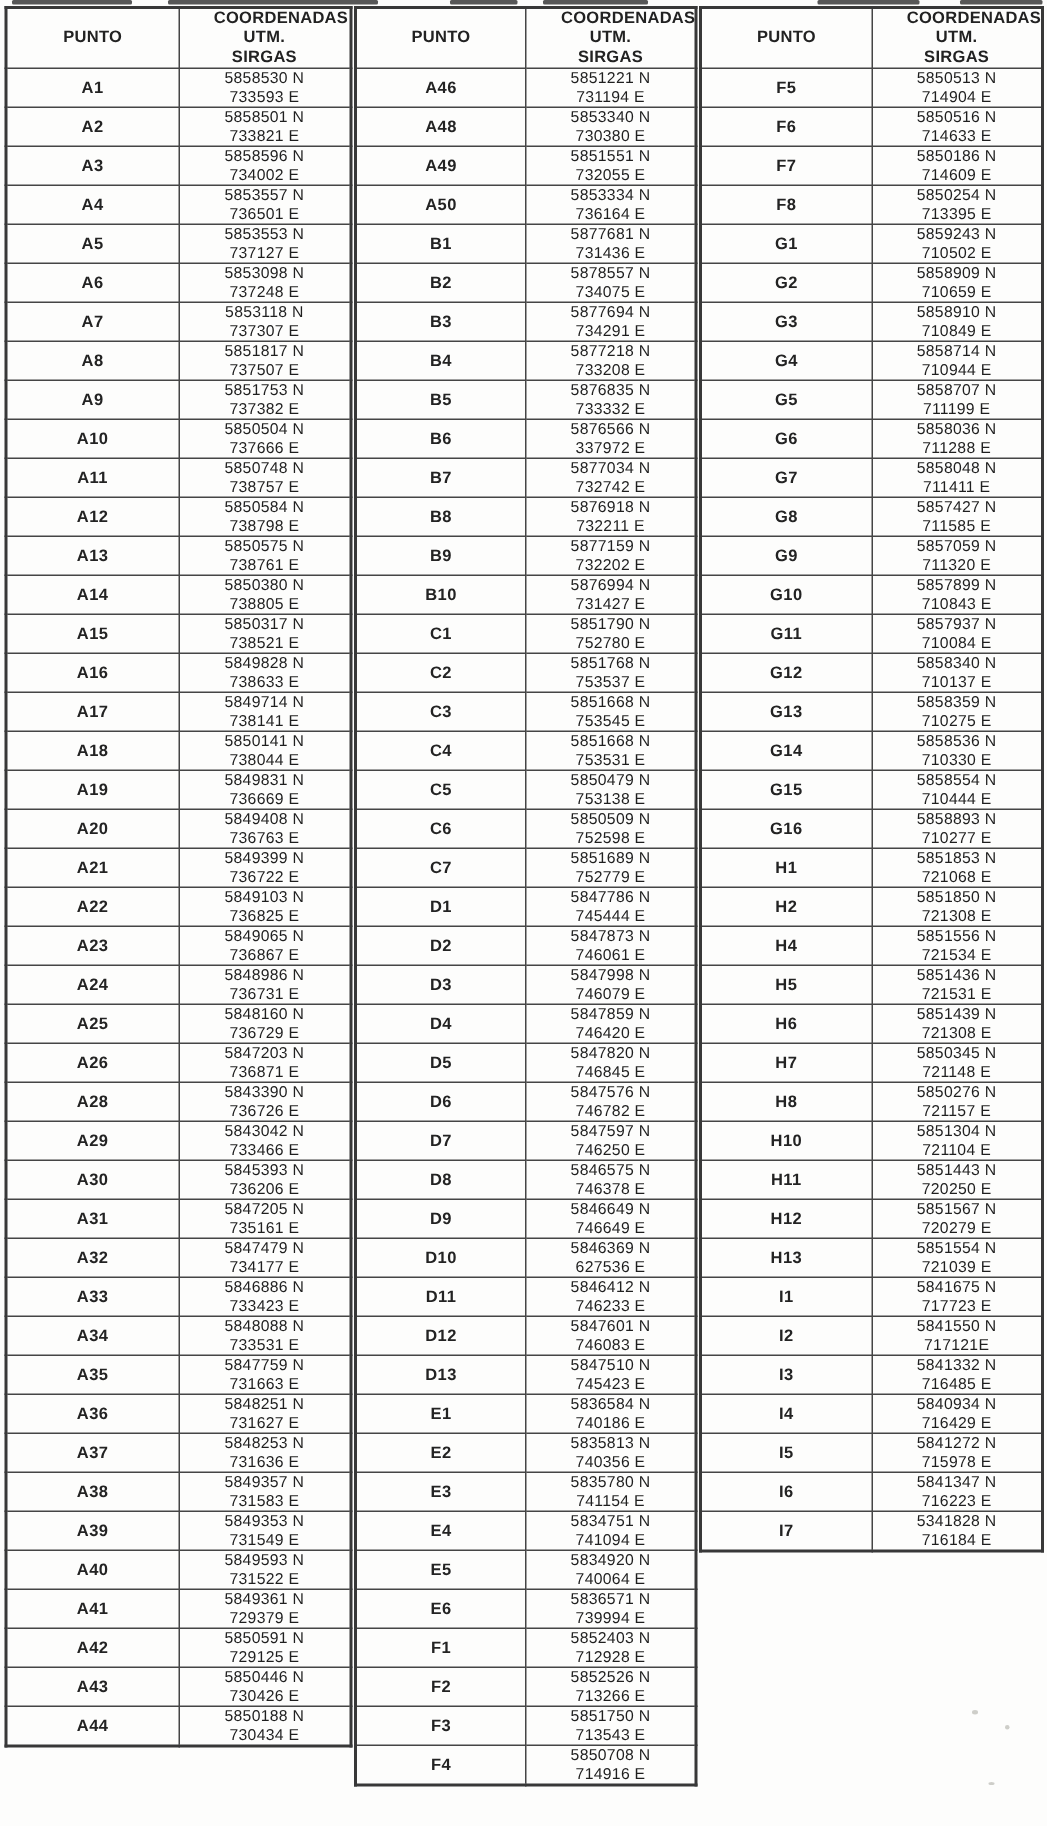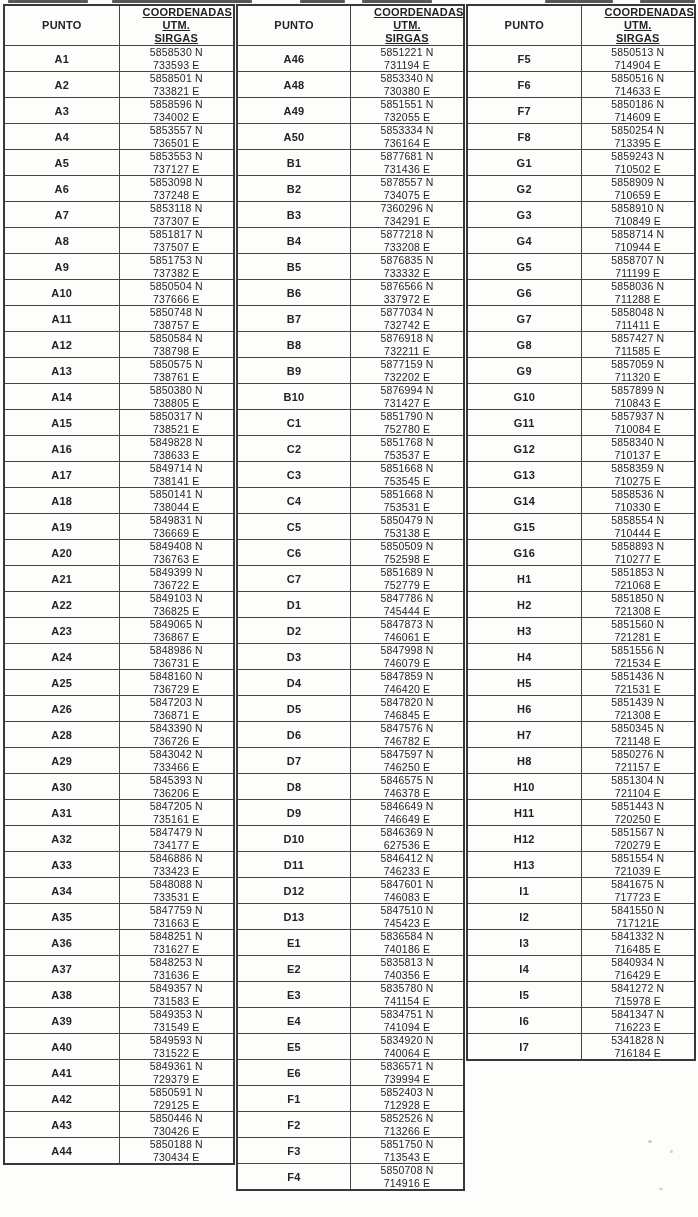--- a/index.html
+++ b/index.html
@@ -46,21 +46,21 @@
 
   .coord-table th {
     height: 33px;
     font-size: 11px;
     font-weight: 700;
     letter-spacing: 0.2px;
     text-align: center;
     line-height: 13px;
     color: #222;
   }
-  .coord-table th.hdr-coords { padding: 0 23px; text-decoration: underline; }
+  .coord-table th.hdr-coords { padding: 0 23px; }
 
   .coord-table td.punto-cell {
     width: 50%;
     text-align: center;
     font-size: 11px;
     font-weight: 700;
     letter-spacing: 0.3px;
     color: #232323;
   }
   .coord-table td.coords-cell {
@@ -462,21 +462,21 @@
           <tr class="data-row">
             <td class="punto-cell">B2</td>
             <td class="coords-cell">
               <div class="coord-line">5878557 N</div>
               <div class="coord-line">734075 E</div>
             </td>
           </tr>
           <tr class="data-row">
             <td class="punto-cell">B3</td>
             <td class="coords-cell">
-              <div class="coord-line">7360296 N</div>
+              <div class="coord-line">5877694 N</div>
               <div class="coord-line">734291 E</div>
             </td>
           </tr>
           <tr class="data-row">
             <td class="punto-cell">B4</td>
             <td class="coords-cell">
               <div class="coord-line">5877218 N</div>
               <div class="coord-line">733208 E</div>
             </td>
           </tr>
@@ -890,27 +890,20 @@
             </td>
           </tr>
           <tr class="data-row">
             <td class="punto-cell">H2</td>
             <td class="coords-cell">
               <div class="coord-line">5851850 N</div>
               <div class="coord-line">721308 E</div>
             </td>
           </tr>
           <tr class="data-row">
-            <td class="punto-cell">H3</td>
-            <td class="coords-cell">
-              <div class="coord-line">5851560 N</div>
-              <div class="coord-line">721281 E</div>
-            </td>
-          </tr>
-          <tr class="data-row">
             <td class="punto-cell">H4</td>
             <td class="coords-cell">
               <div class="coord-line">5851556 N</div>
               <div class="coord-line">721534 E</div>
             </td>
           </tr>
           <tr class="data-row">
             <td class="punto-cell">H5</td>
             <td class="coords-cell">
               <div class="coord-line">5851436 N</div>

